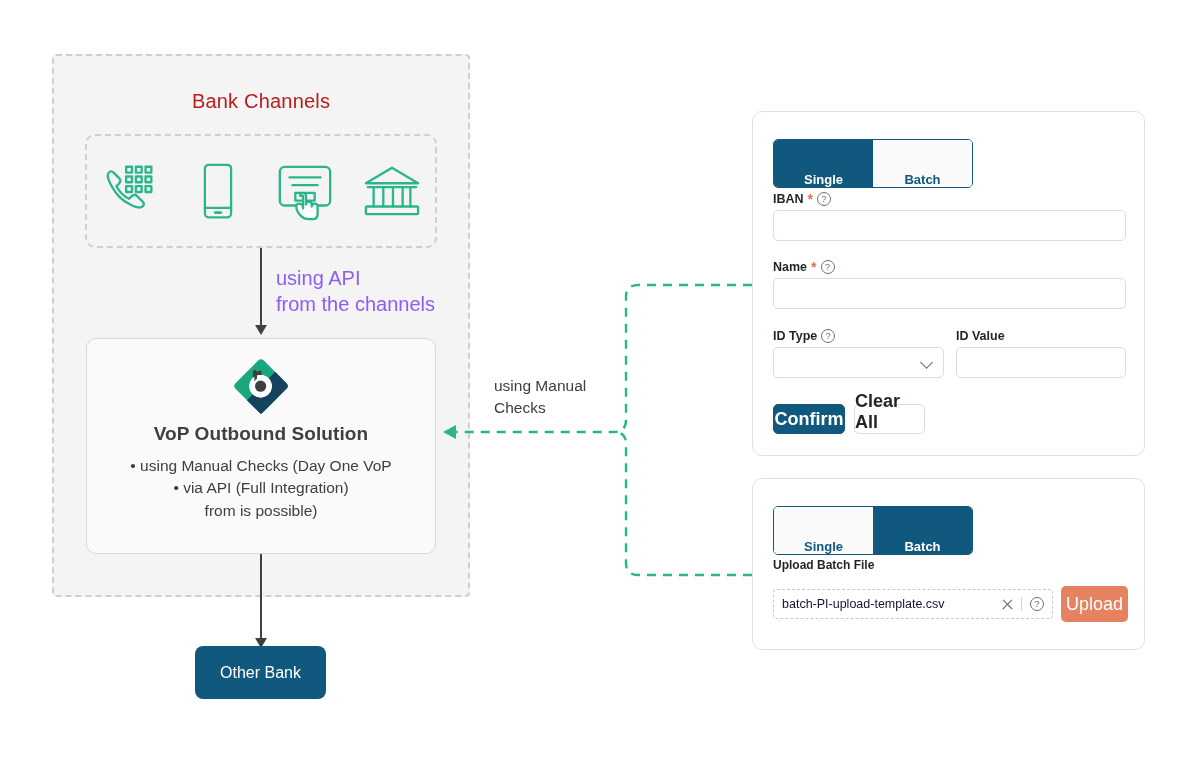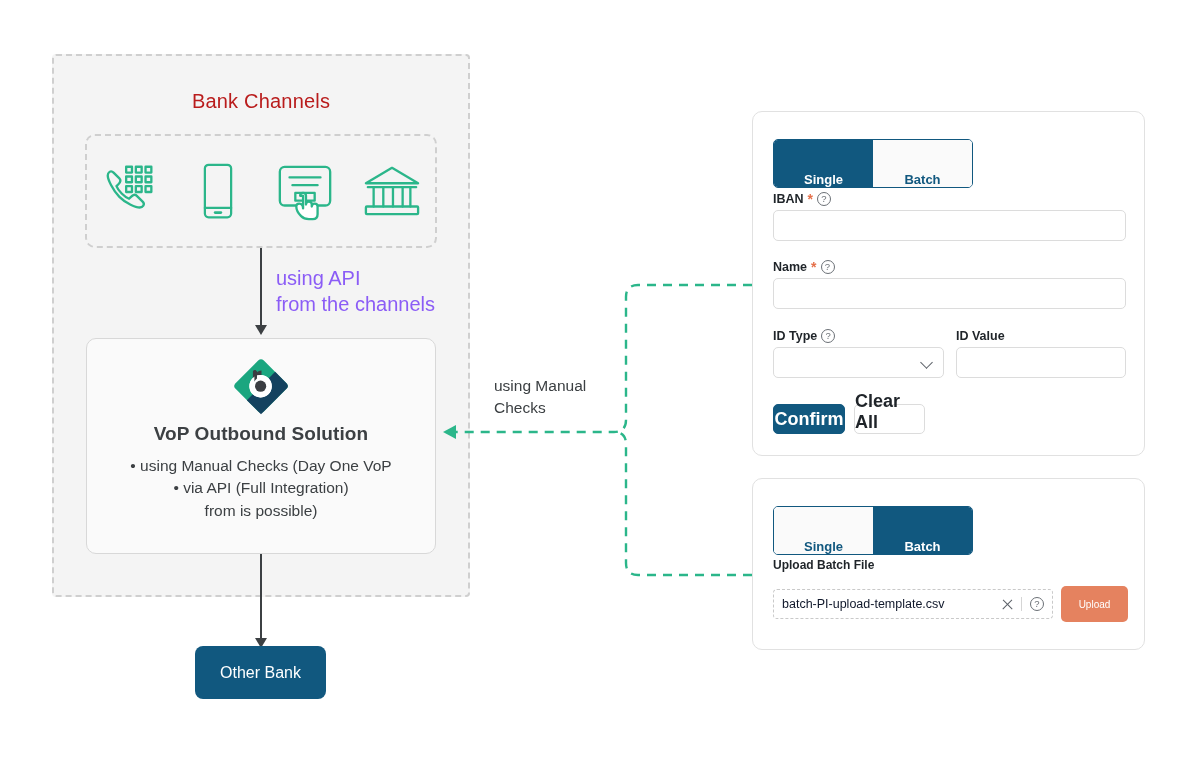--- a/index.html
+++ b/index.html
@@ -143,21 +143,21 @@
   .x-icon::before, .x-icon::after {
     content:""; position:absolute; left: 0; top: 6px; width: 13px; height: 1.4px; background:#5a5f66;
   }
   .x-icon::before { transform: rotate(45deg); }
   .x-icon::after { transform: rotate(-45deg); }
   .divider-v { width: 1px; height: 14px; background: #d5d5d5; margin-right: 8px; }
   .btn-upload {
     position: absolute; left: 308px; top: 107px; width: 67px; height: 36px;
     background: #e5825f; color: #fff; border-radius: 5px;
     display:flex; align-items:center; justify-content:center;
-    font-size: 10px; cursor: pointer;
+    font-size: 18px; cursor: pointer;
   }
 </style>
 </head>
 <body>
 
 <div id="stage">
 
   <div class="outer-dashed"></div>
 
   <div class="bank-channels-title">Bank Channels</div>

